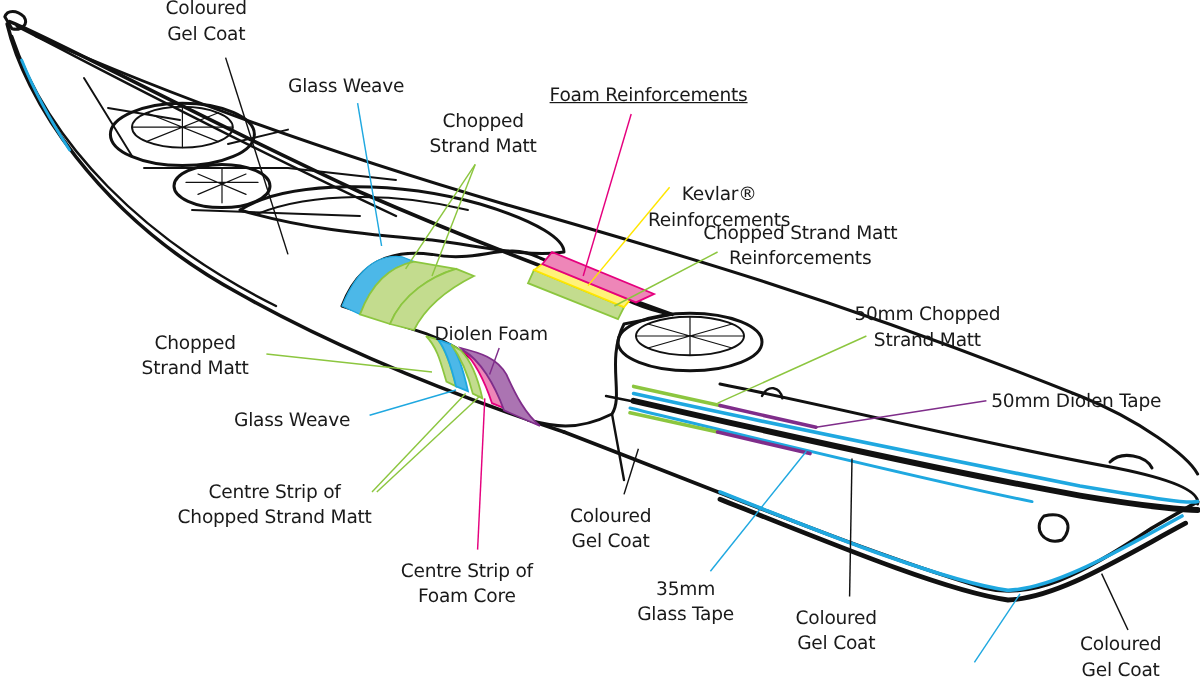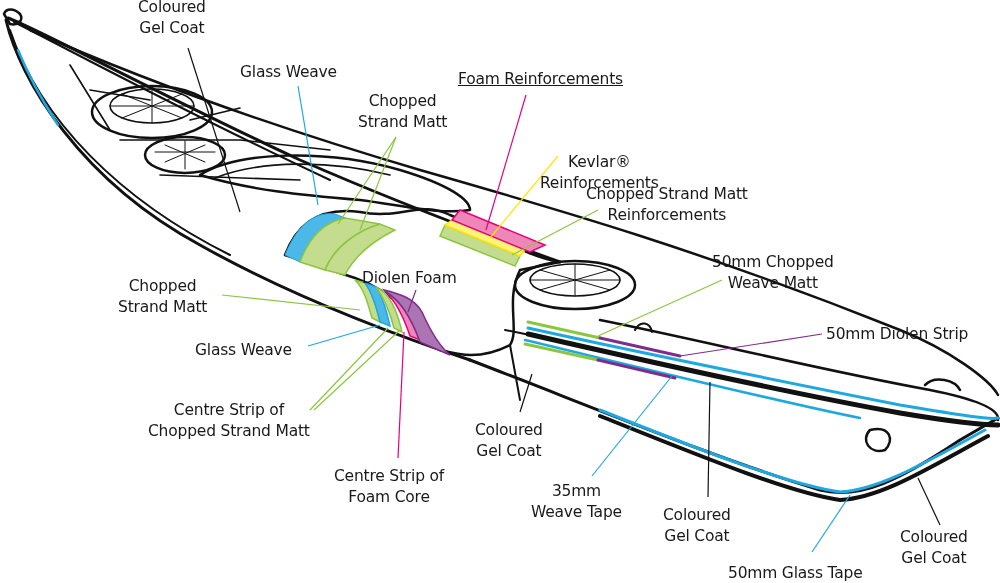--- a/index.html
+++ b/index.html
@@ -106,32 +106,31 @@
 Gel Coat</div>
 <div class="lbl" style="left:240px;top:62px;">Glass Weave</div>
 <div class="lbl" style="left:358px;top:91px;">Chopped
 Strand Matt</div>
 <div class="lbl" style="left:458px;top:69px;text-decoration:underline;">Foam Reinforcements</div>
 <div class="lbl" style="left:540px;top:108px;margin-top:44px;">Kevlar®
 Reinforcements</div>
 <div class="lbl" style="left:586px;top:184px;">Chopped Strand Matt
 Reinforcements</div>
 <div class="lbl" style="left:712px;top:252px;">50mm Chopped
-Weave Matt</div>
-<div class="lbl" style="left:826px;top:324px;">50mm Diolen Strip</div>
+Strand Matt</div>
+<div class="lbl" style="left:826px;top:324px;">50mm Diolen Tape</div>
 <div class="lbl" style="left:118px;top:276px;">Chopped
 Strand Matt</div>
 <div class="lbl" style="left:362px;top:268px;">Diolen Foam</div>
 <div class="lbl" style="left:195px;top:340px;">Glass Weave</div>
 <div class="lbl" style="left:148px;top:400px;">Centre Strip of
 Chopped Strand Matt</div>
 <div class="lbl" style="left:334px;top:466px;">Centre Strip of
 Foam Core</div>
 <div class="lbl" style="left:475px;top:420px;">Coloured
 Gel Coat</div>
 <div class="lbl" style="left:531px;top:481px;">35mm
-Weave Tape</div>
+Glass Tape</div>
 <div class="lbl" style="left:663px;top:505px;">Coloured
 Gel Coat</div>
-<div class="lbl" style="left:728px;top:563px;">50mm Glass Tape</div>
 <div class="lbl" style="left:900px;top:527px;">Coloured
 Gel Coat</div>
 </div>
 
 </body></html>

